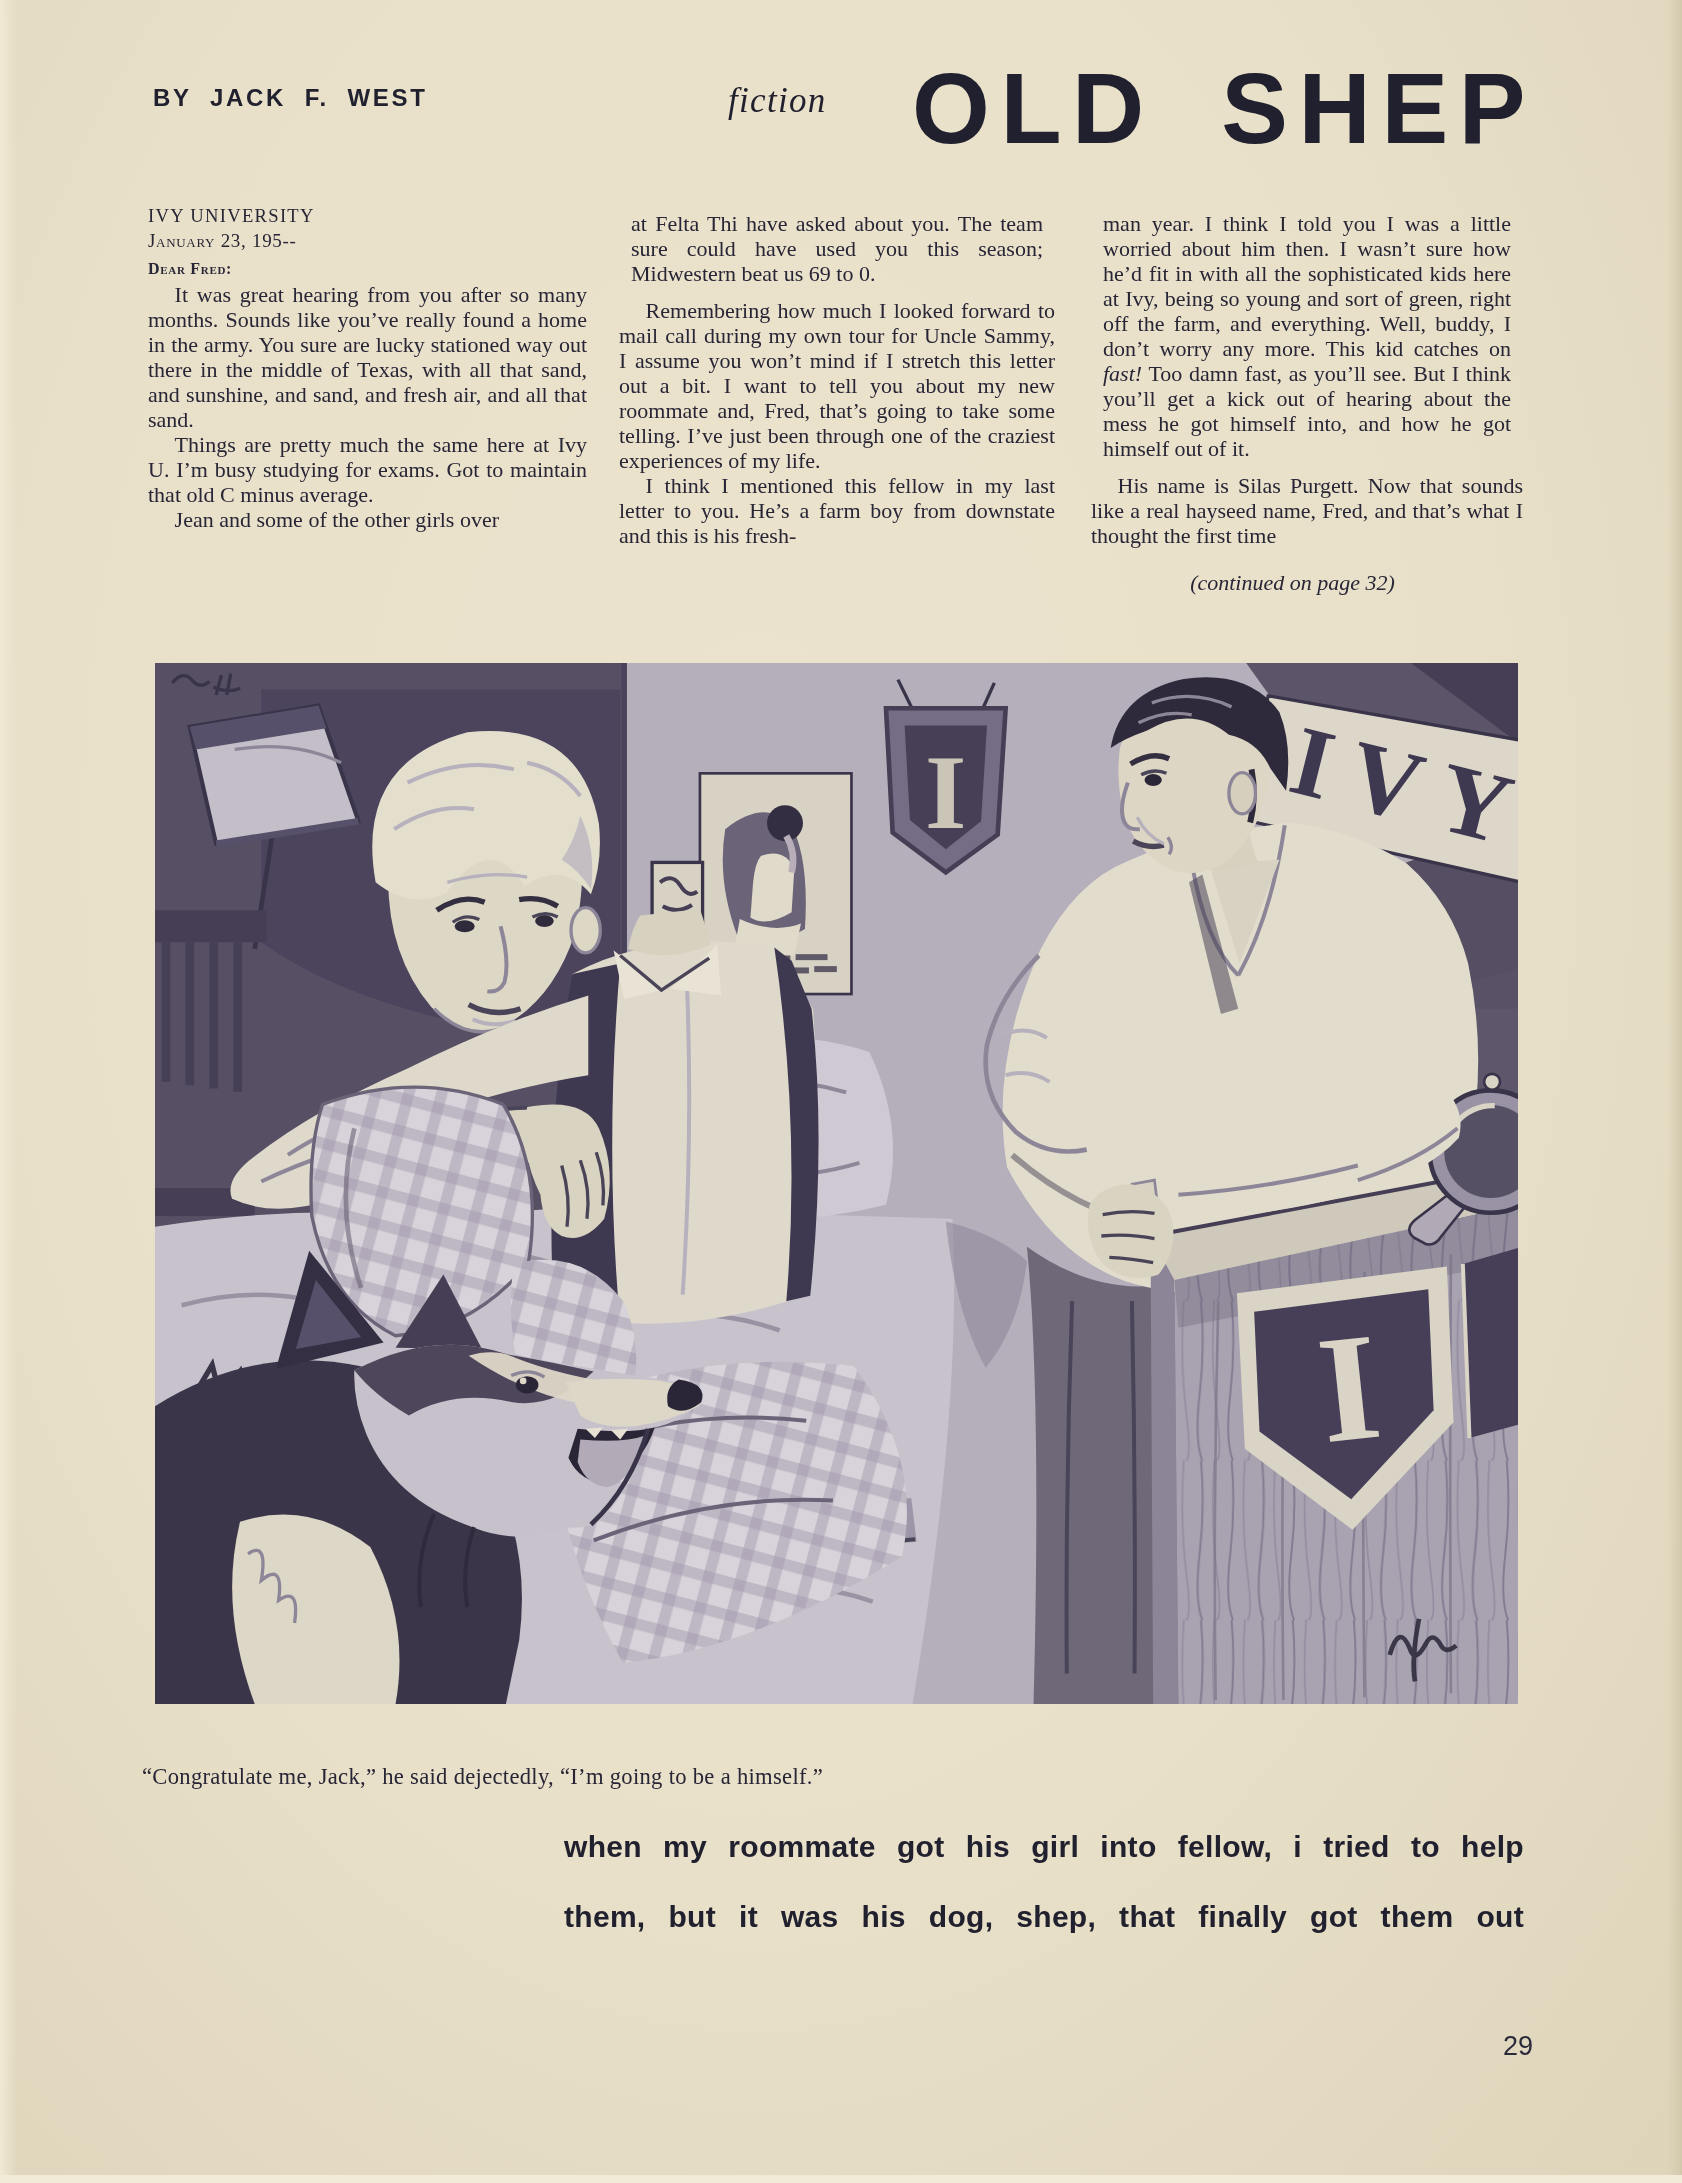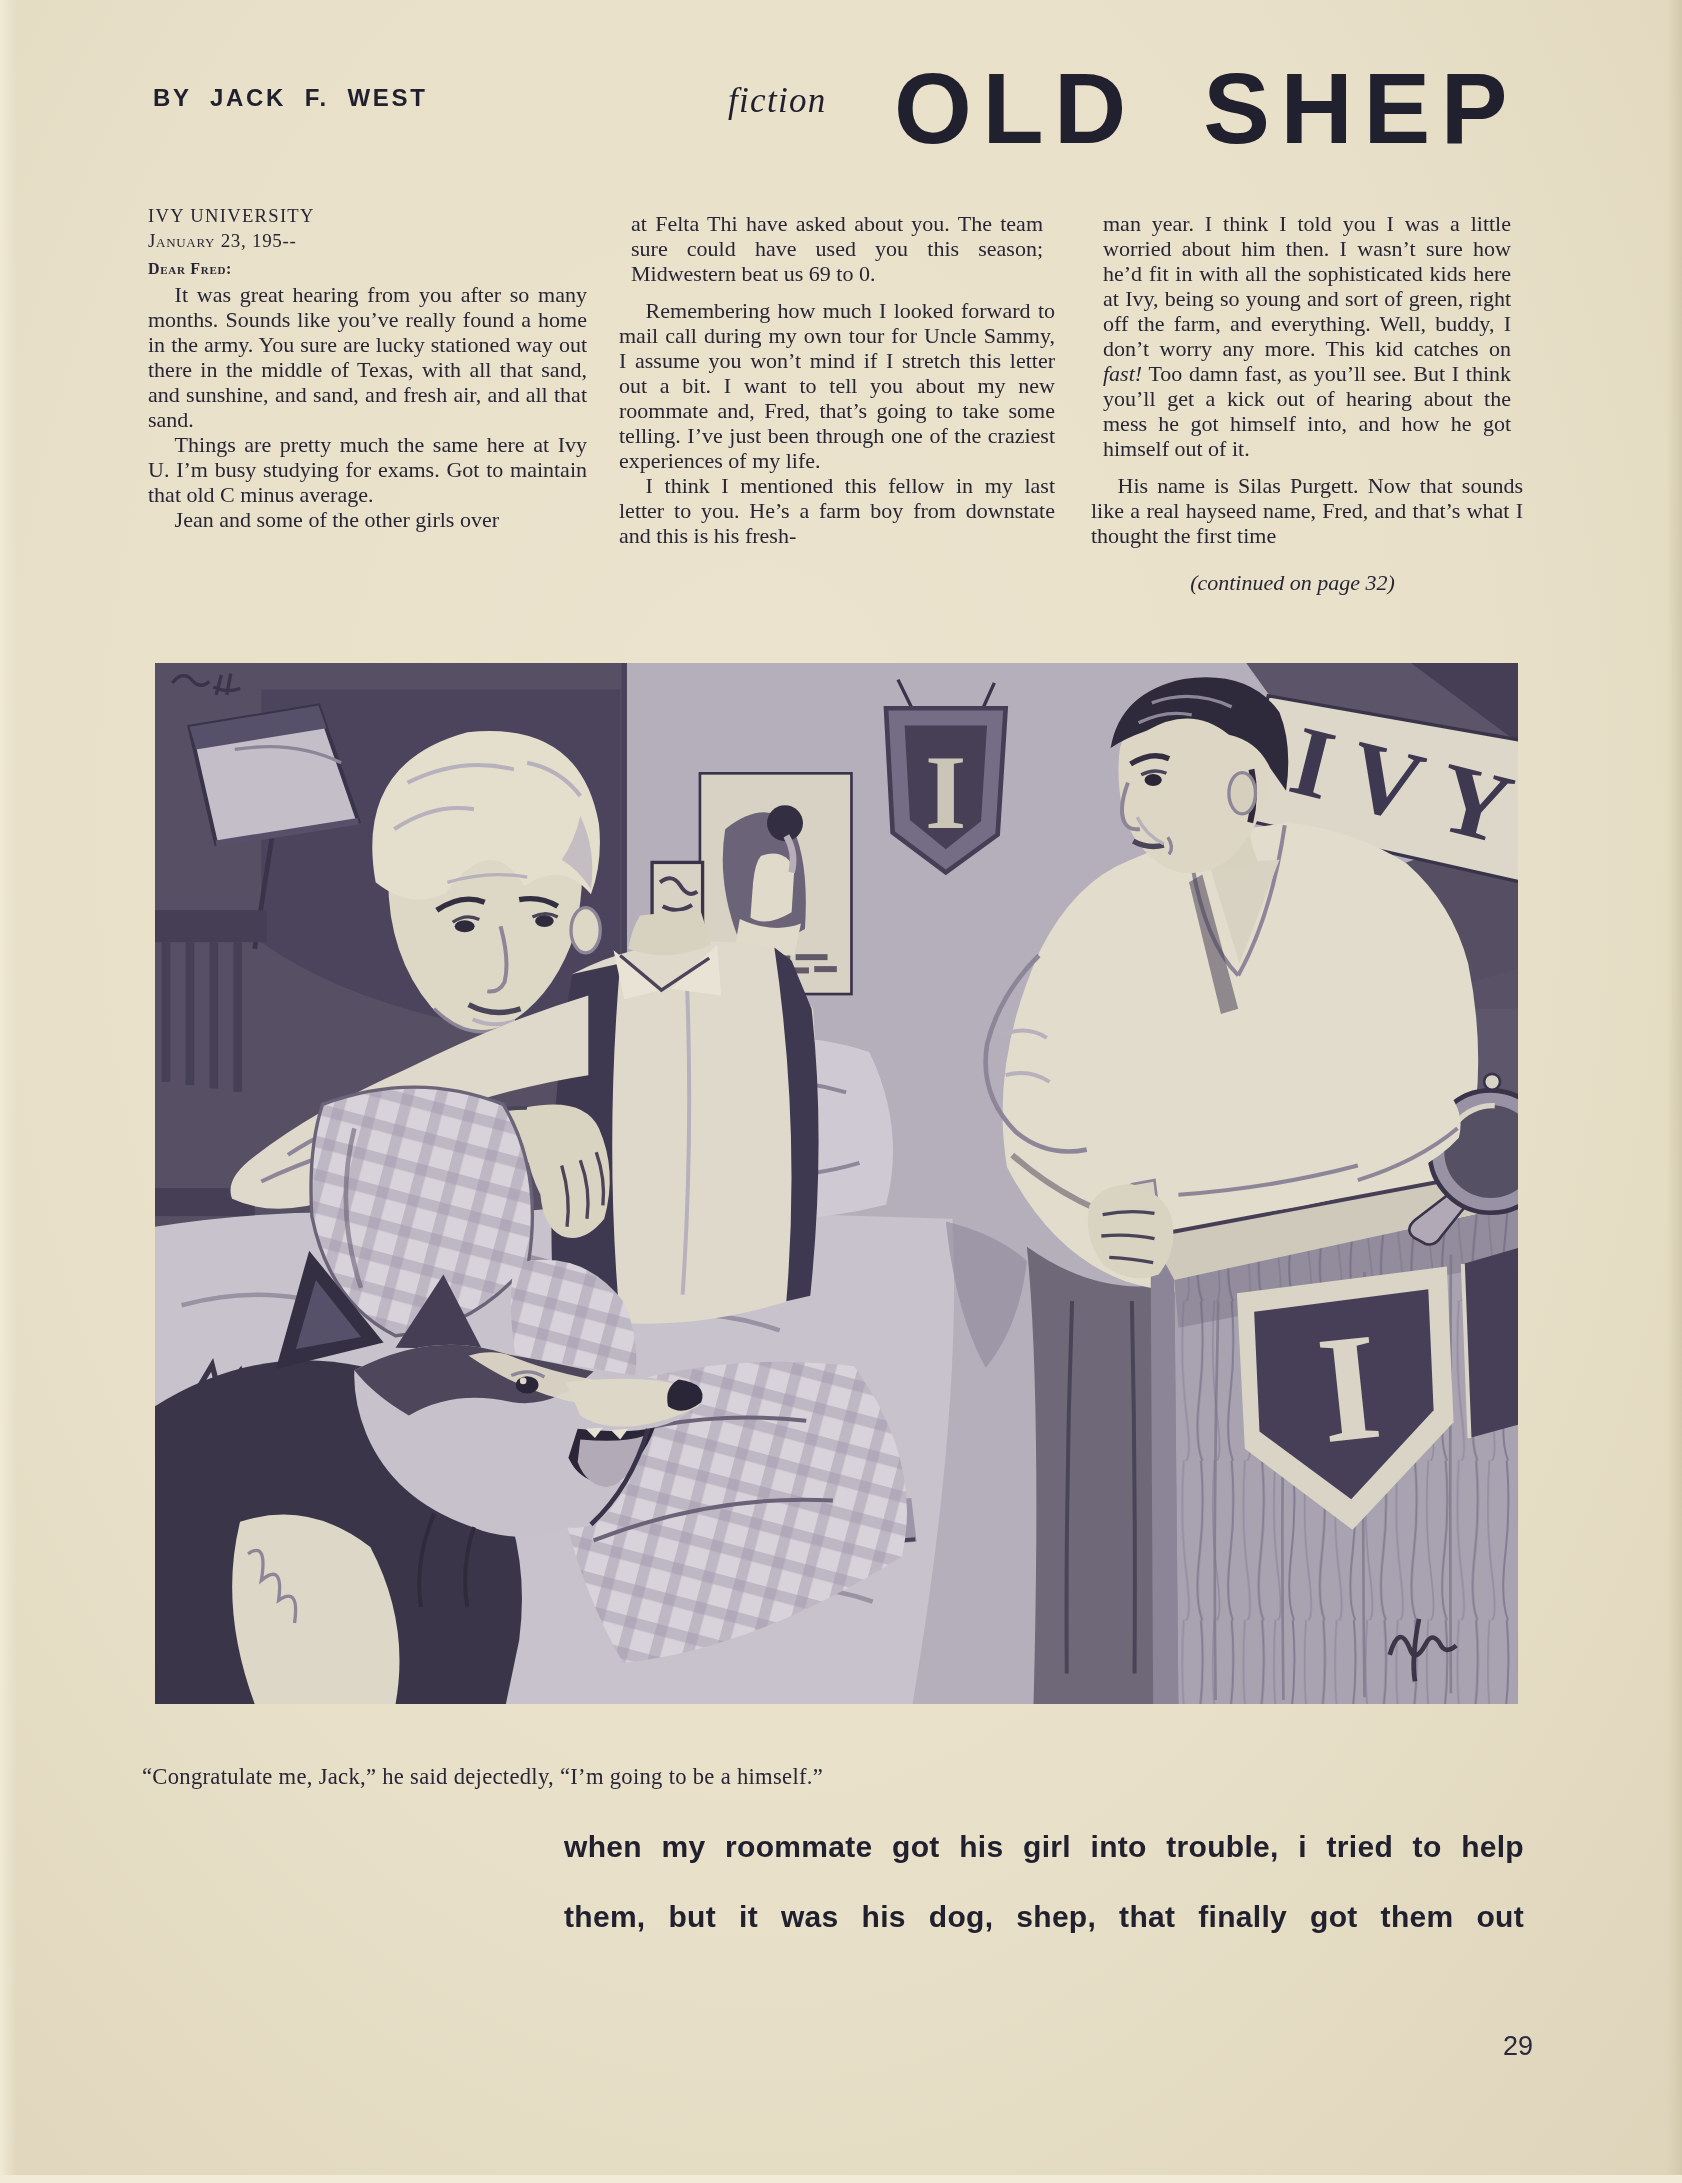--- a/index.html
+++ b/index.html
@@ -13,21 +13,21 @@
     background:linear-gradient(90deg,#f0e9d4,rgba(240,233,212,0));}
   .edge-r{position:absolute;right:0;top:0;width:14.6px;height:100%;
     background:linear-gradient(270deg,#d2c9ad,rgba(210,201,173,0));}
   .edge-b{position:absolute;left:0;bottom:0;width:100%;height:8px;background:#f1ebd8;}
 
   .byline{position:absolute;left:153px;top:84px;
     font-family:"Liberation Sans",sans-serif;font-weight:700;font-size:24px;
     letter-spacing:2.7px;word-spacing:9.3px;color:#21202f;}
   .kicker{position:absolute;left:728px;top:81px;font-style:italic;font-size:35px;
     letter-spacing:1.3px;color:#21202f;}
-  .title{position:absolute;right:164px;top:58px;margin:0;line-height:1;
+  .title{position:absolute;right:146px;top:58px;margin:0;line-height:1;
     font-family:"Liberation Sans",sans-serif;font-weight:700;font-size:100px;
     letter-spacing:10.6px;word-spacing:28px;color:#21202f;}
 
   .col{position:absolute;font-size:22px;line-height:25px;text-align:justify;}
   .col-1{left:148px;top:203px;width:439px;}
   .col-2{left:619px;top:199px;width:436px;}
   .col-3{left:1091px;top:199px;width:432px;}
   .address{padding-right:4px;font-size:19px;letter-spacing:0.7px;line-height:25px;}
   .address .line1{text-transform:uppercase;font-size:18.6px;letter-spacing:1.3px;}
   .address .line2{font-variant-caps:small-caps;}
@@ -308,19 +308,19 @@
         <path d="M1426,830 q40,-8 78,-2 M1424,862 q42,-4 80,4 M1436,894 q36,2 66,8" stroke="#4a4458" stroke-width="5" fill="none"></path>
       </g>
 
       <path d="M1858,1492 q14,-48 30,-10 q8,24 24,-6 q10,-20 22,0 q8,16 24,2 M1902,1438 q-12,62 -6,94" stroke="#2f2b3d" stroke-width="7" fill="none" opacity="0.9"></path>
     </svg>
   </figure>
 
   <p class="caption">“Congratulate me, Jack,” he said dejectedly, “I’m going to be a himself.”</p>
 
   <div class="tagline">
-    <div class="tl">when my roommate got his girl into trouble, i tried to help</div>
+    <div class="tl">when my roommate got his girl into fellow, i tried to help</div>
     <div class="tl">them, but it was his dog, shep, that finally got them out</div>
   </div>
 
   <div class="page-number">29</div>
 </div>
 
 
 </body></html>

